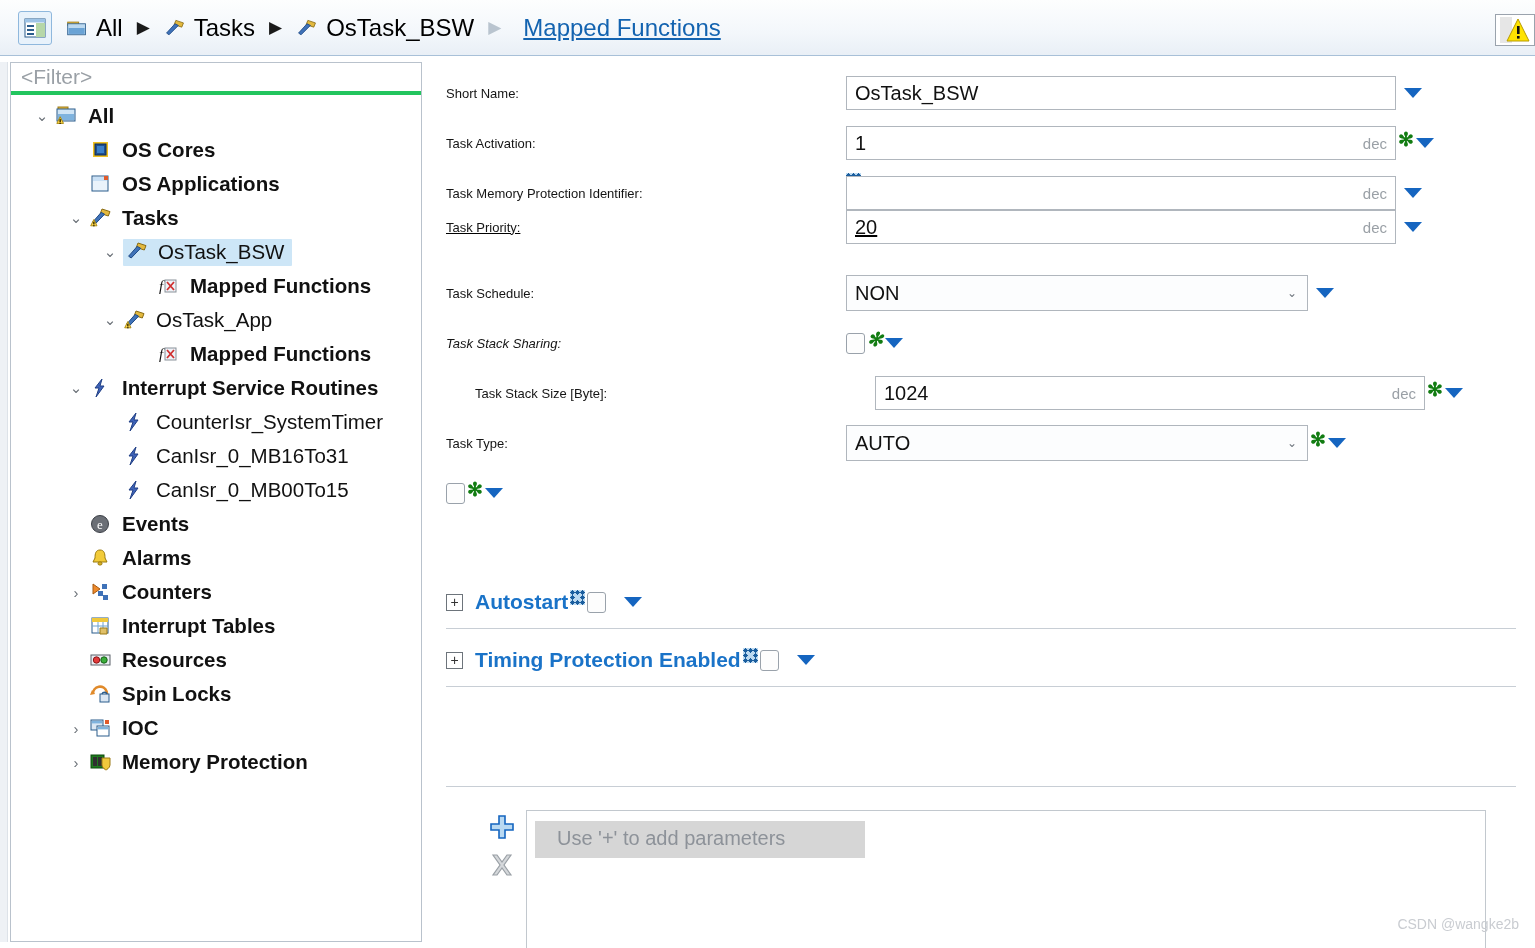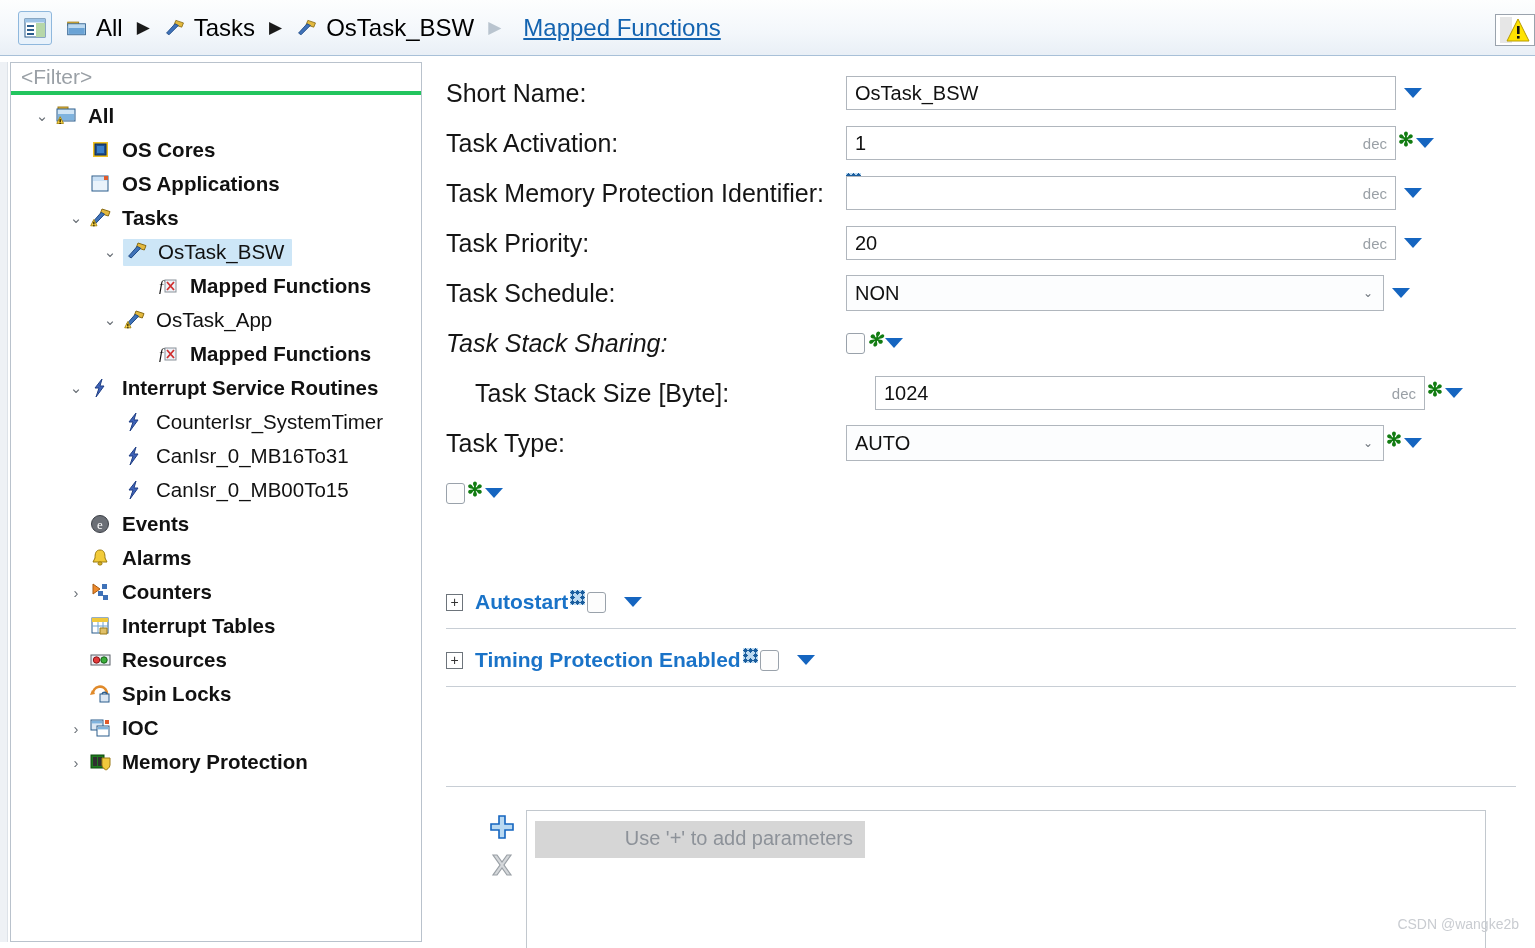--- a/index.html
+++ b/index.html
@@ -123,39 +123,39 @@
     width: 1103px; height: 886px;
     background: #fff;
   }
   .frow {
     position: absolute;
     left: 14px; width: 1070px; height: 50px;
     display: flex; align-items: center;
   }
   .flabel {
     width: 400px; flex: none;
-    font-size: 25px; color: #151515;
+    font-size: 13px; color: #151515;
   }
   .finput {
     width: 550px; height: 34px;
     border: 1px solid #b0b6bd;
     background: #fff;
     font-size: 20px; color: #111;
     padding: 0 8px;
     display: flex; align-items: center;
     position: relative;
     flex: none;
   }
   .finput .unit {
     position: absolute; right: 8px; top: 50%;
     transform: translateY(-50%);
     font-size: 15px; color: #9aa0a6;
   }
   .fselect {
-    width: 538px; height: 36px;
+    width: 462px; height: 36px;
     border: 1px solid #b0b6bd;
     background: #fcfdfe;
     font-size: 20px; color: #111;
     padding: 0 8px;
     display: flex; align-items: center;
     position: relative;
     flex: none;
   }
   .fselect .caret {
     position: absolute; right: 10px; top: 50%;
@@ -238,21 +238,20 @@
     border-bottom: none;
     background: #fff;
   }
   #taa-placeholder {
     margin: 10px 0 0 8px;
     background: #d6d6d6;
     color: #8d9299;
     font-size: 20px;
     padding: 6px 12px 8px 22px;
     width: 330px;
-    text-align: right;
   }
   #watermark {
     position: absolute; right: 16px; bottom: 16px;
     font-size: 14px; color: #c9ccd1;
   }
 </style>
 </head>
 <body>
 
 <div id="breadcrumb-bar">
@@ -570,21 +569,21 @@
       </div>
       <div class="frow" style="top: 106px;">
         <span class="flabel">Task Memory Protection Identifier:</span>
         <span class="dotmark" style="margin-right: -15px; margin-top: -26px;"></span>
         <span class="finput">
           <span></span>
           <span class="unit">dec</span>
         </span>
         <span class="bluetri"></span>
       </div>
-      <div class="frow" style="top: 156px;">
+      <div class="frow" style="top: 140px; text-decoration: underline;">
         <span class="flabel">Task Priority:</span>
         <span class="finput">
           <span>20</span>
           <span class="unit">dec</span>
         </span>
         <span class="bluetri"></span>
       </div>
       <div class="frow" style="top: 206px;">
         <span class="flabel">Task Schedule:</span>
         <span class="fselect">

